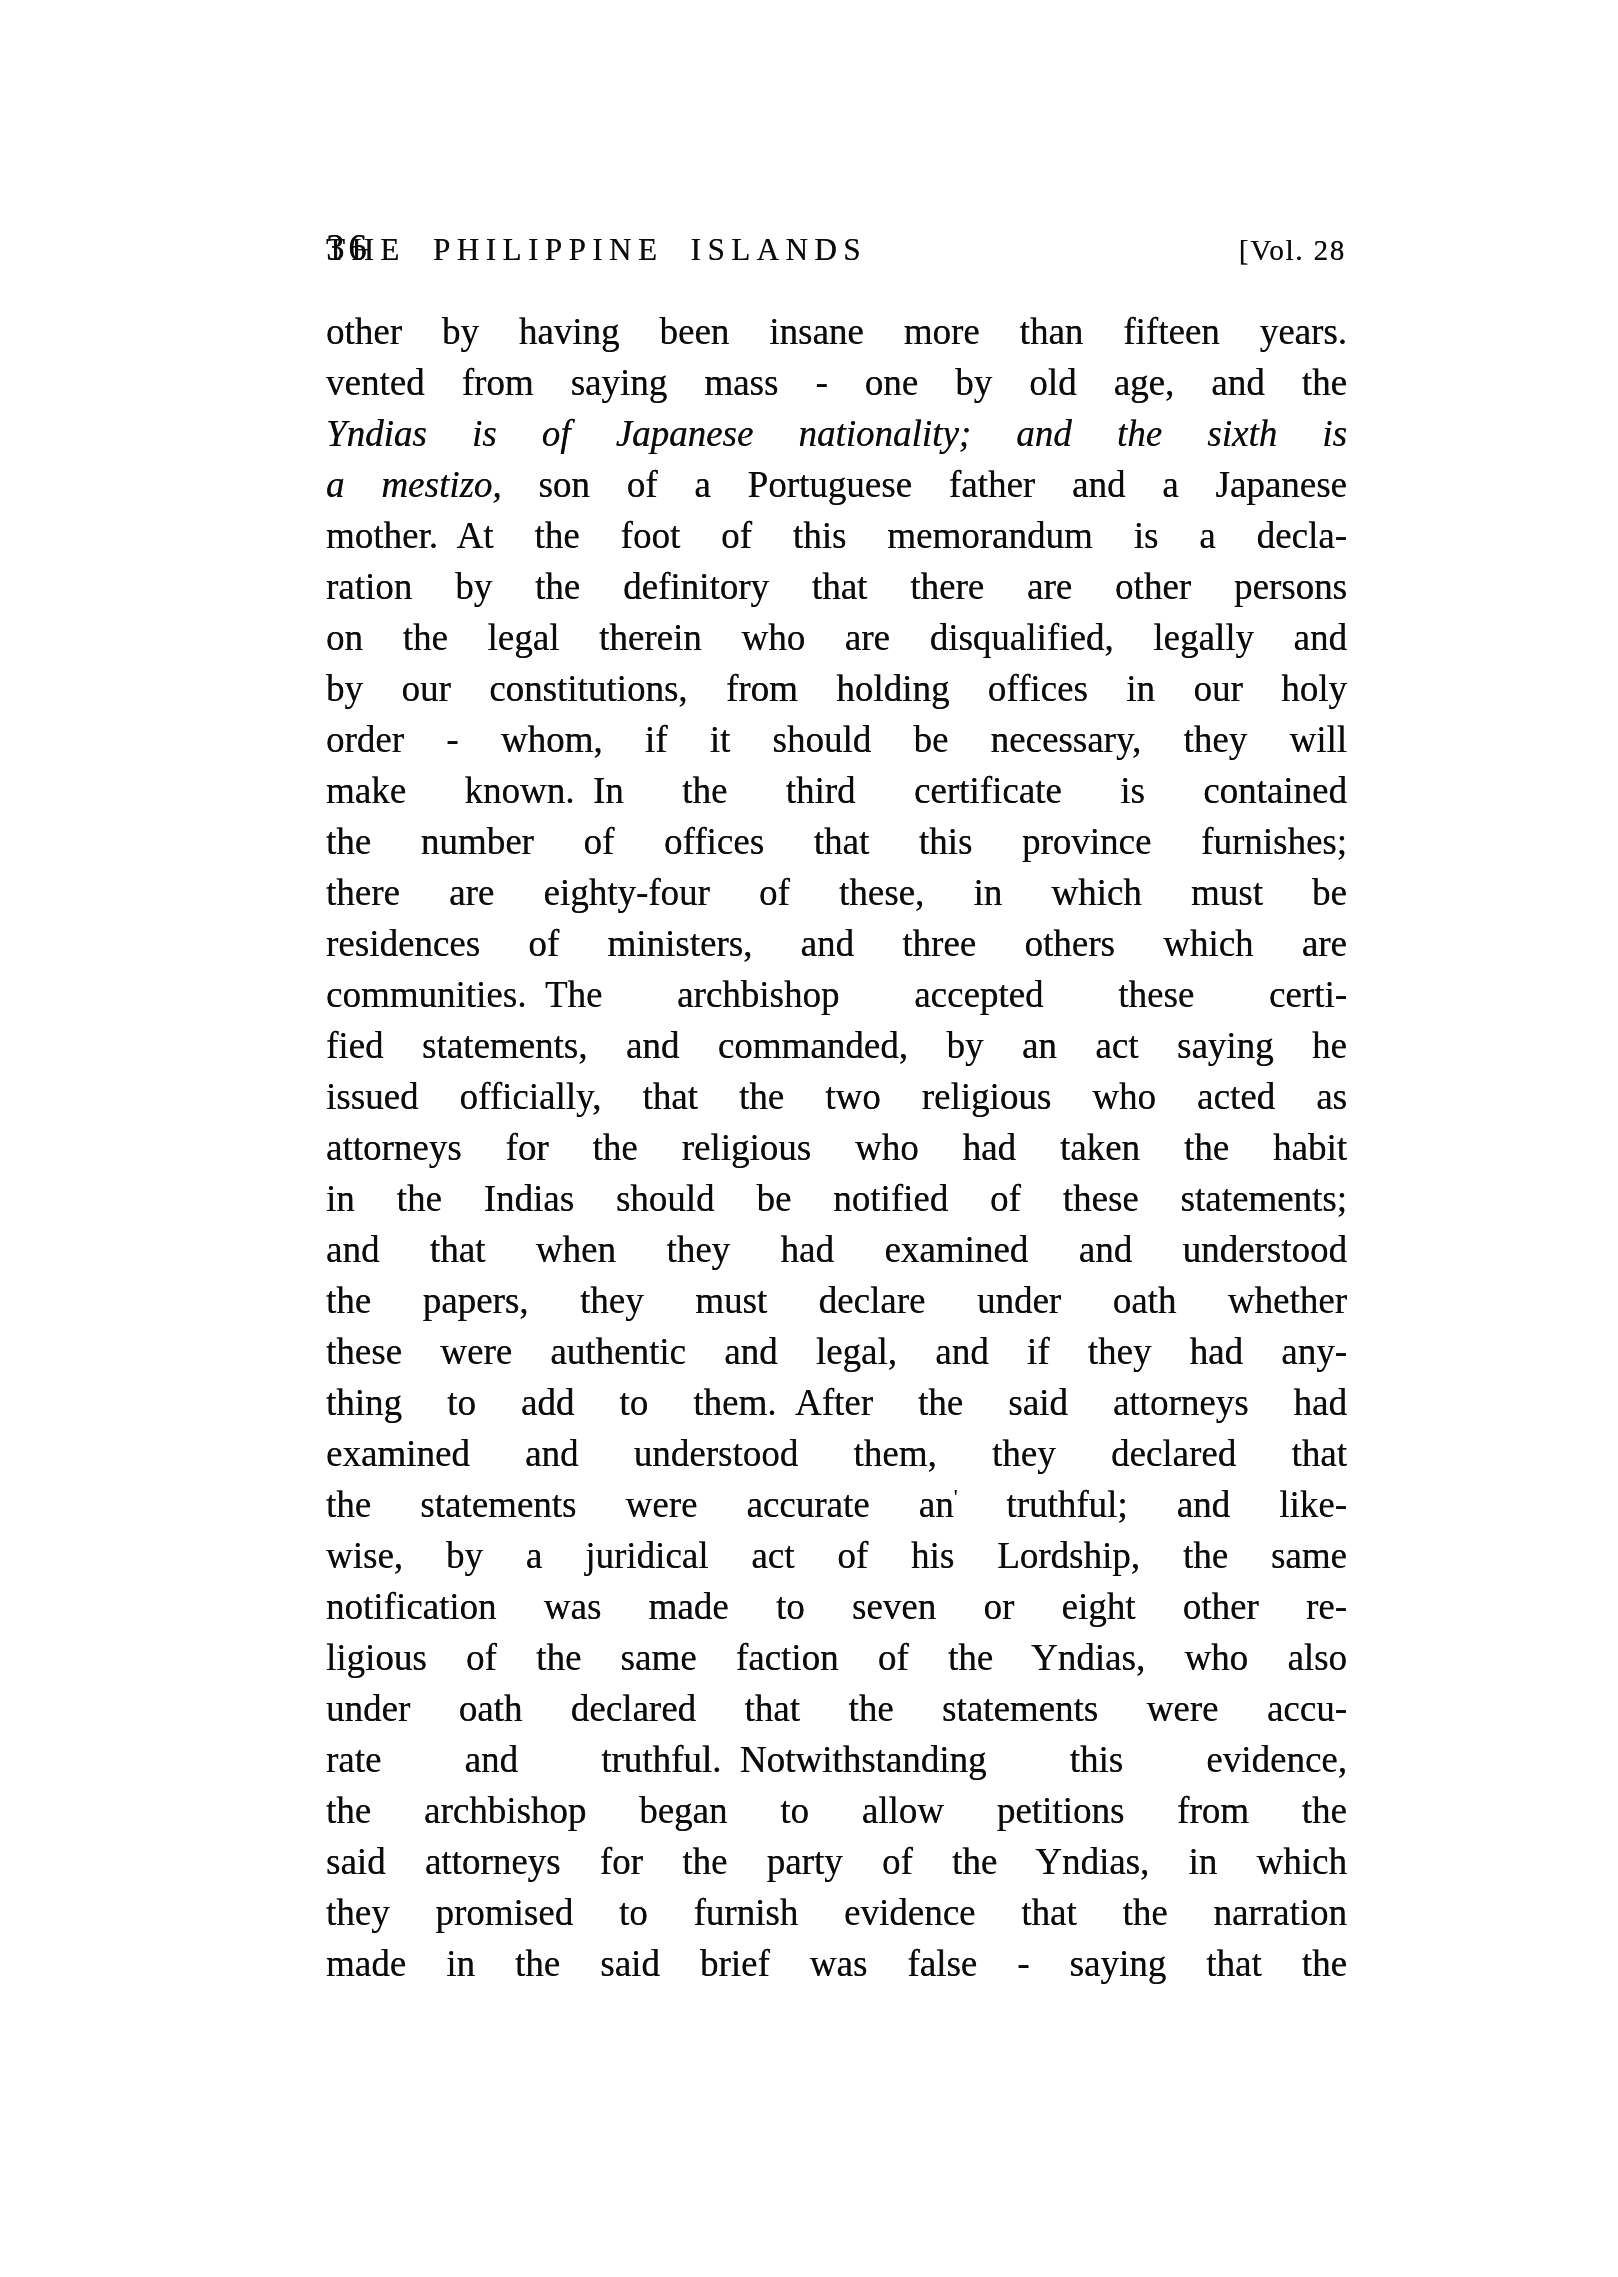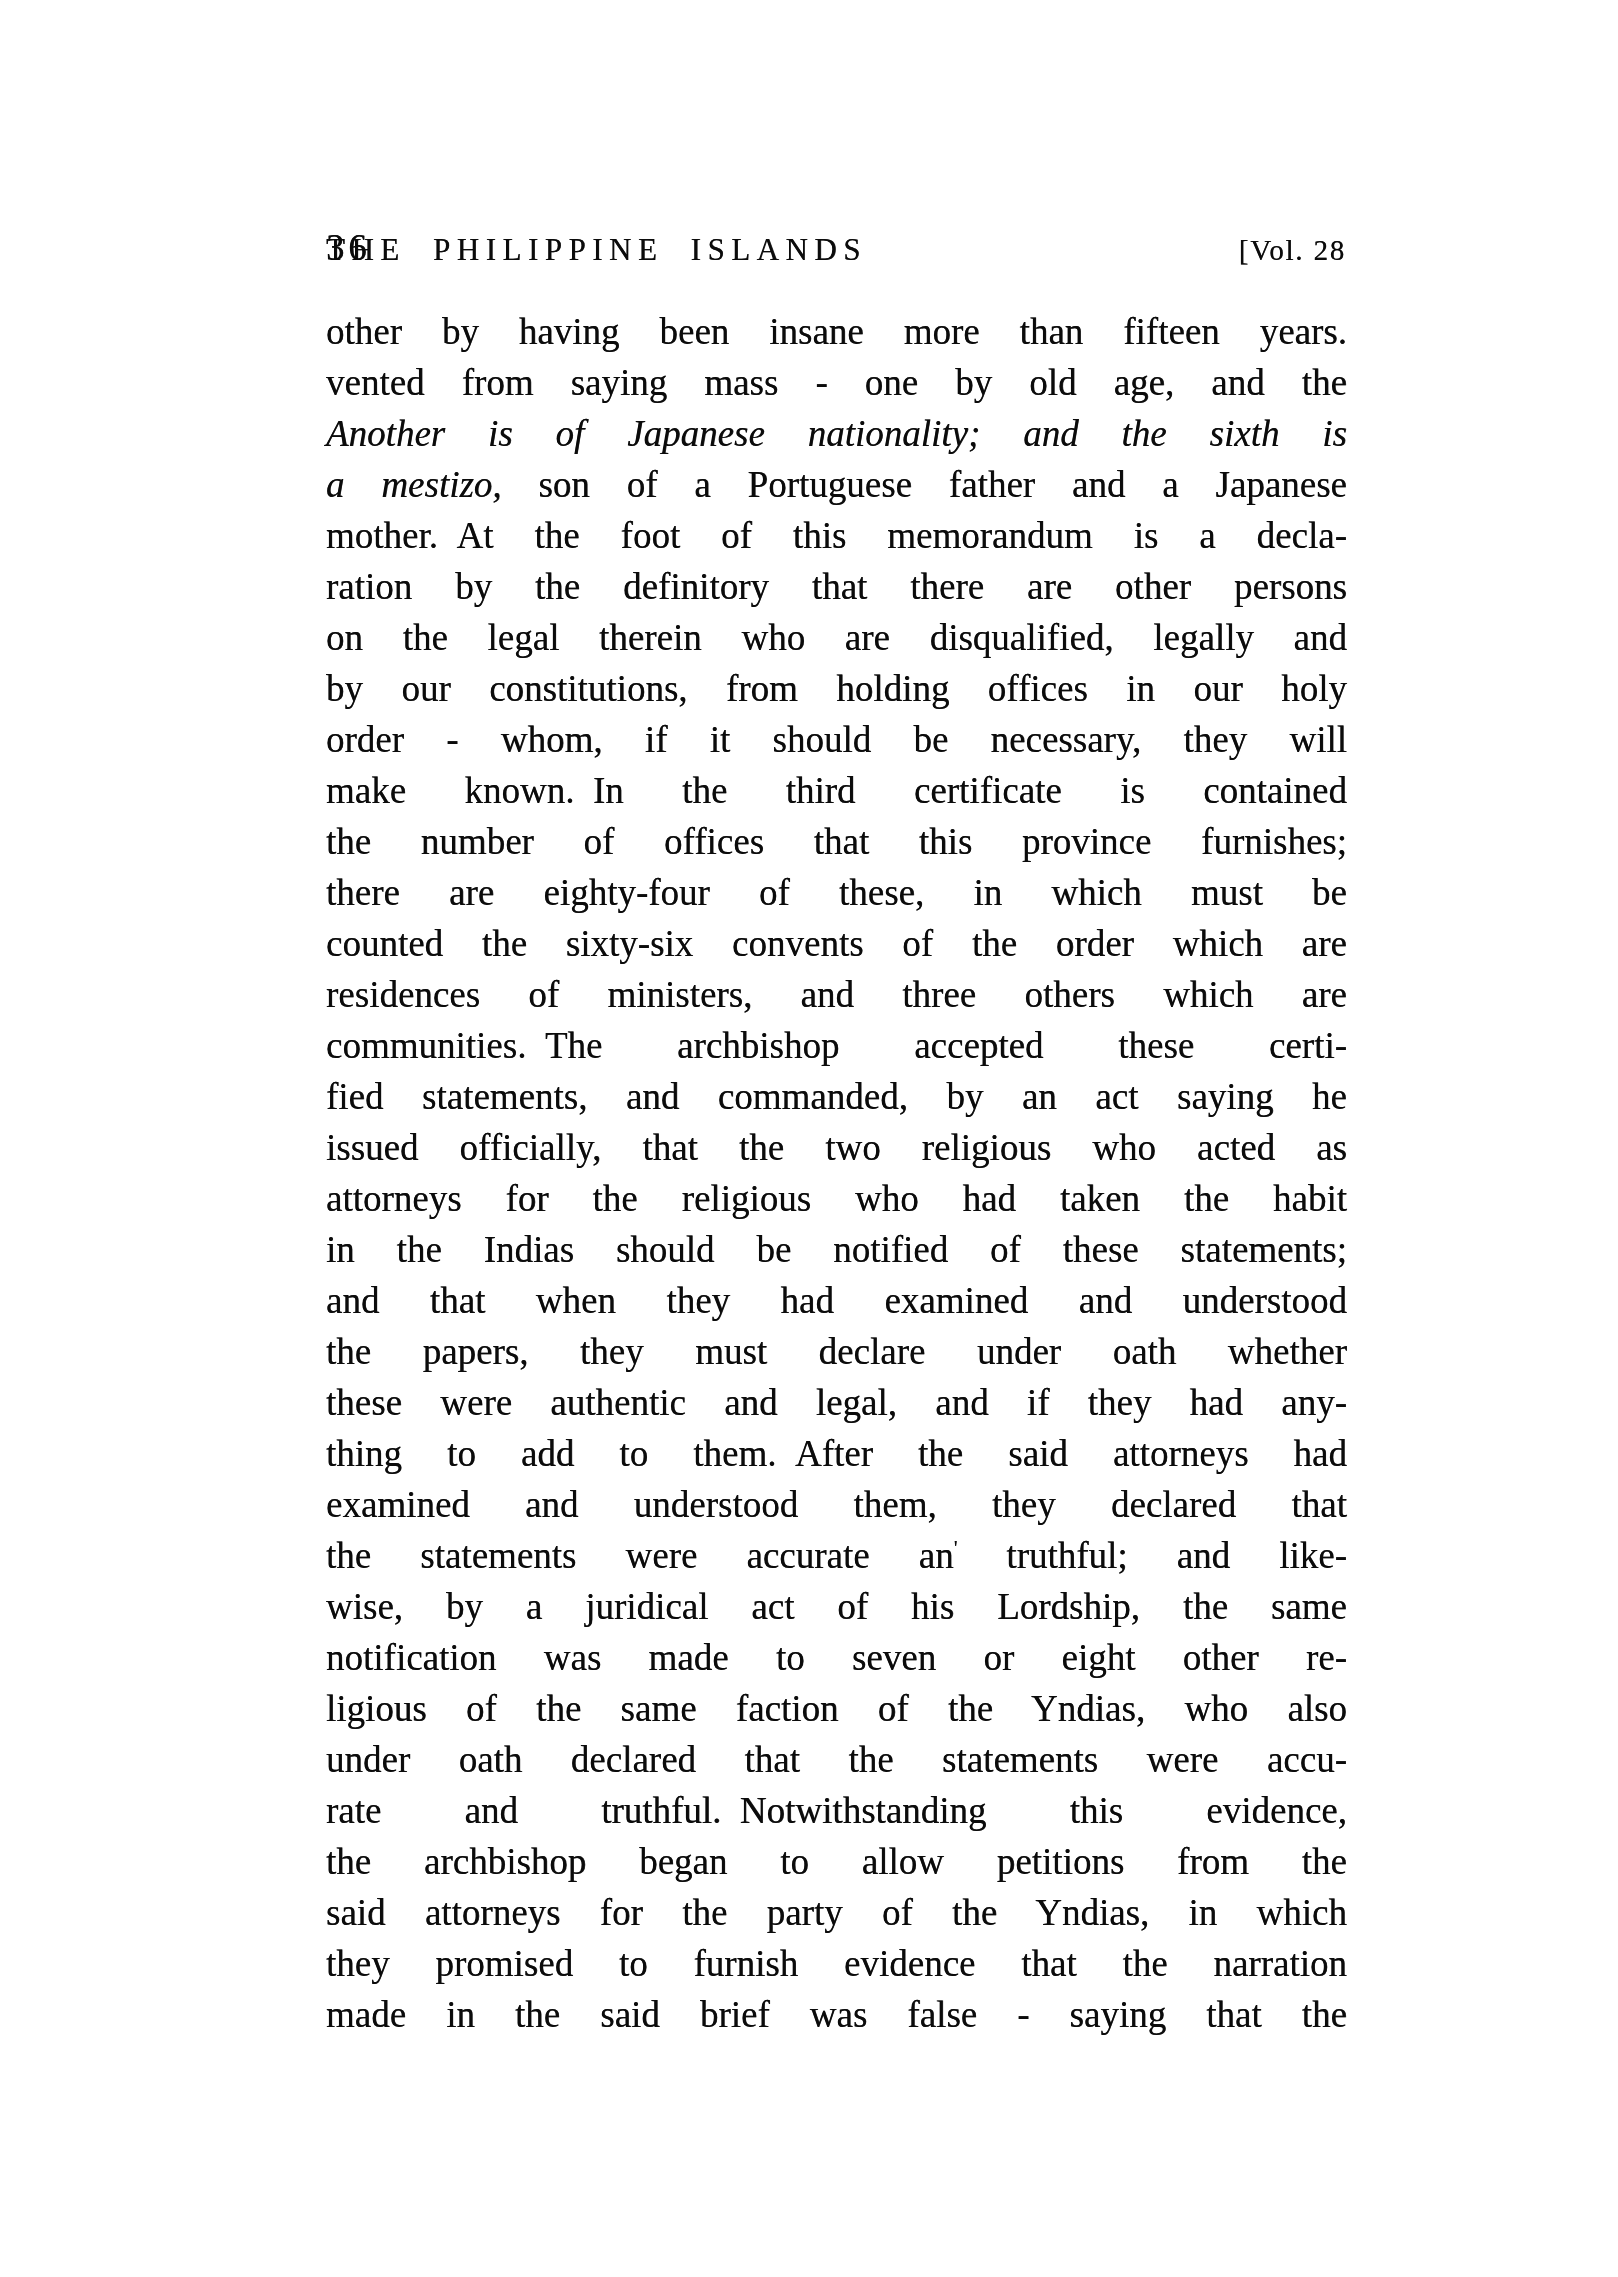--- a/index.html
+++ b/index.html
@@ -45,31 +45,30 @@
 
 <div class="page ink">
   <div>
     <span class="pagenum">36</span>
     <span class="title">THE PHILIPPINE ISLANDS</span>
     <span class="volume">[Vol. 28</span>
   </div>
   <div class="body">
       <div class="line"><span>other by having been insane more than fifteen years.</span></div>
       <div class="line"><span>vented from saying mass - one by old age, and the</span></div>
-      <div class="line"><span class="it">Another is of Japanese nationality; and the sixth is</span></div>
+      <div class="line"><span class="it">Yndias is of Japanese nationality; and the sixth is</span></div>
       <div class="line"><span class="it">a mestizo,</span><span> son of a Portuguese father and a Japanese</span></div>
       <div class="line"><span>mother. At the foot of this memorandum is a decla-</span></div>
       <div class="line"><span>ration by the definitory that there are other persons</span></div>
       <div class="line"><span>on the legal therein who are disqualified, legally and</span></div>
       <div class="line"><span>by our constitutions, from holding offices in our holy</span></div>
       <div class="line"><span>order - whom, if it should be necessary, they will</span></div>
       <div class="line"><span>make known. In the third certificate is contained</span></div>
       <div class="line"><span>the number of offices that this province furnishes;</span></div>
       <div class="line"><span>there are eighty-four of these, in which must be</span></div>
-      <div class="line"><span>counted the sixty-six convents of the order which are</span></div>
       <div class="line"><span>residences of ministers, and three others which are</span></div>
       <div class="line"><span>communities. The archbishop accepted these certi-</span></div>
       <div class="line"><span>fied statements, and commanded, by an act saying he</span></div>
       <div class="line"><span>issued officially, that the two religious who acted as</span></div>
       <div class="line"><span>attorneys for the religious who had taken the habit</span></div>
       <div class="line"><span>in the Indias should be notified of these statements;</span></div>
       <div class="line"><span>and that when they had examined and understood</span></div>
       <div class="line"><span>the papers, they must declare under oath whether</span></div>
       <div class="line"><span>these were authentic and legal, and if they had any-</span></div>
       <div class="line"><span>thing to add to them. After the said attorneys had</span></div>

